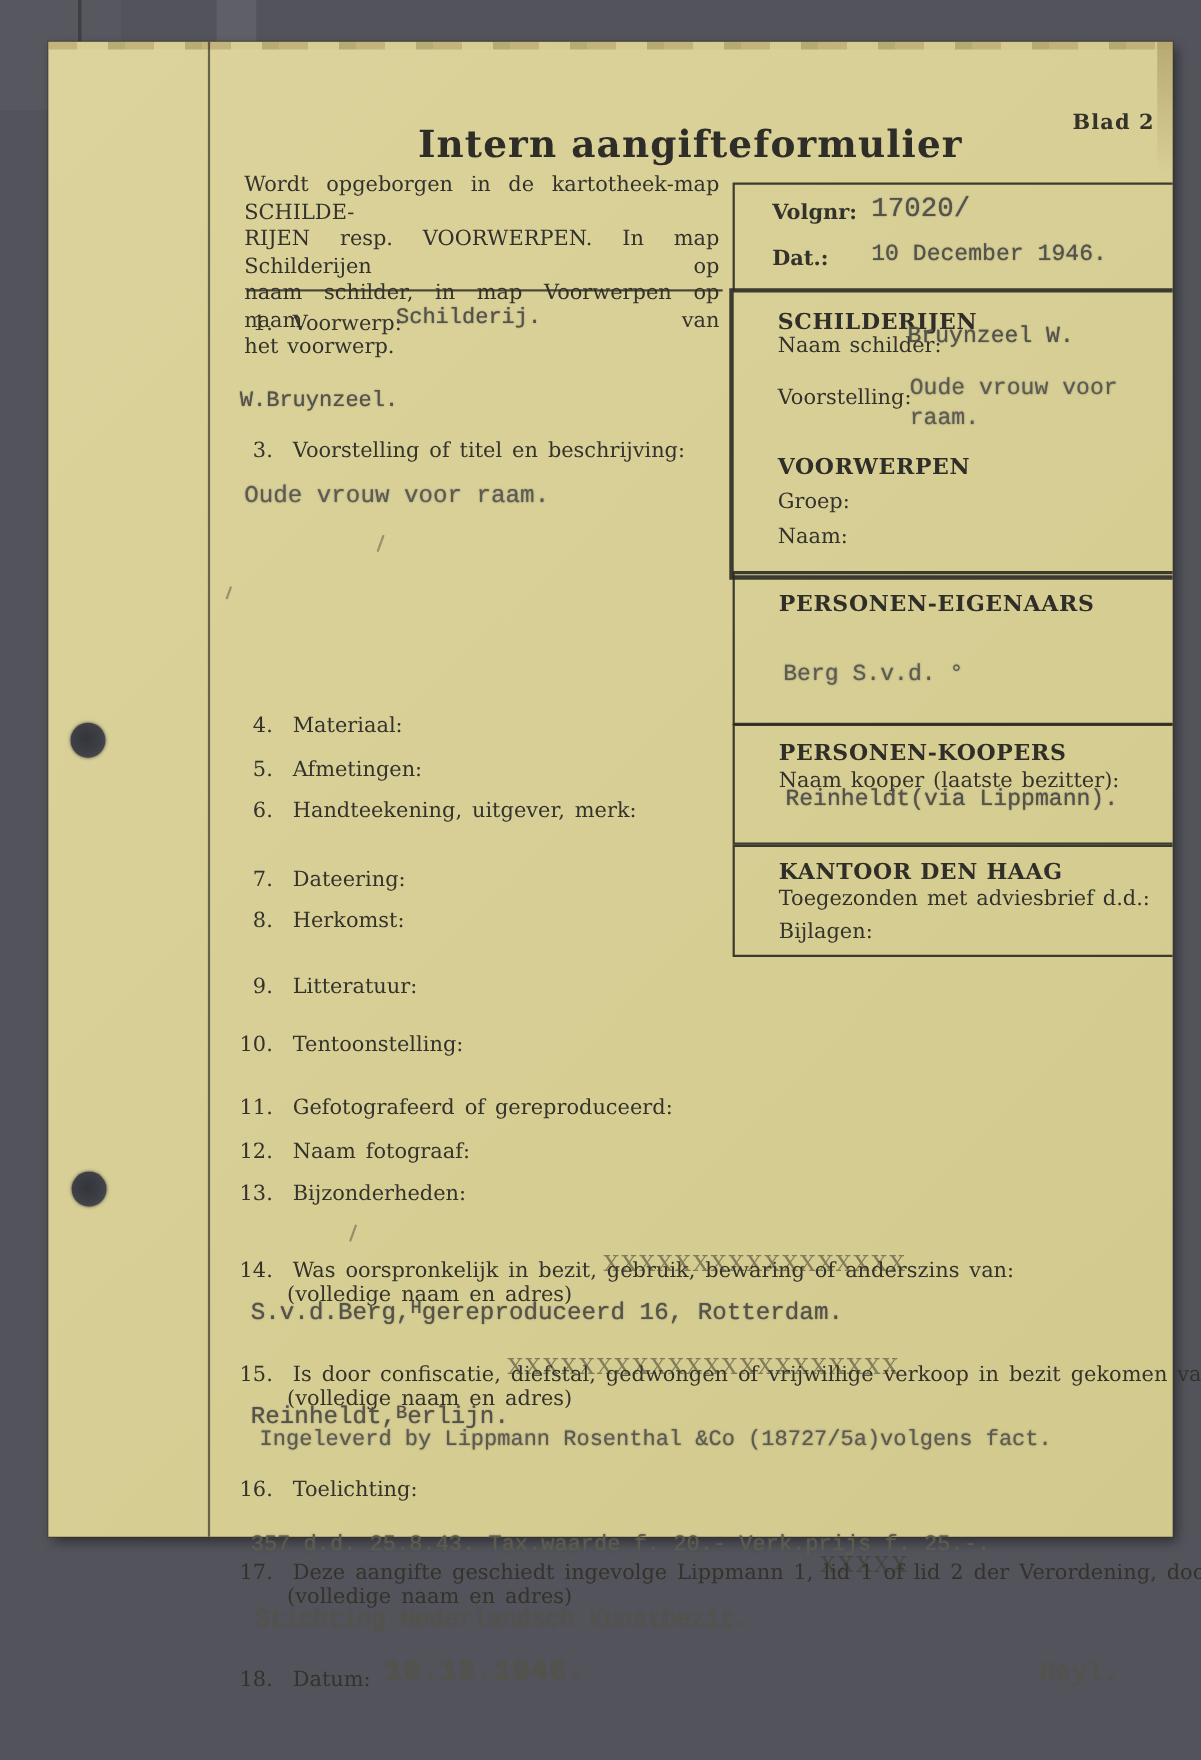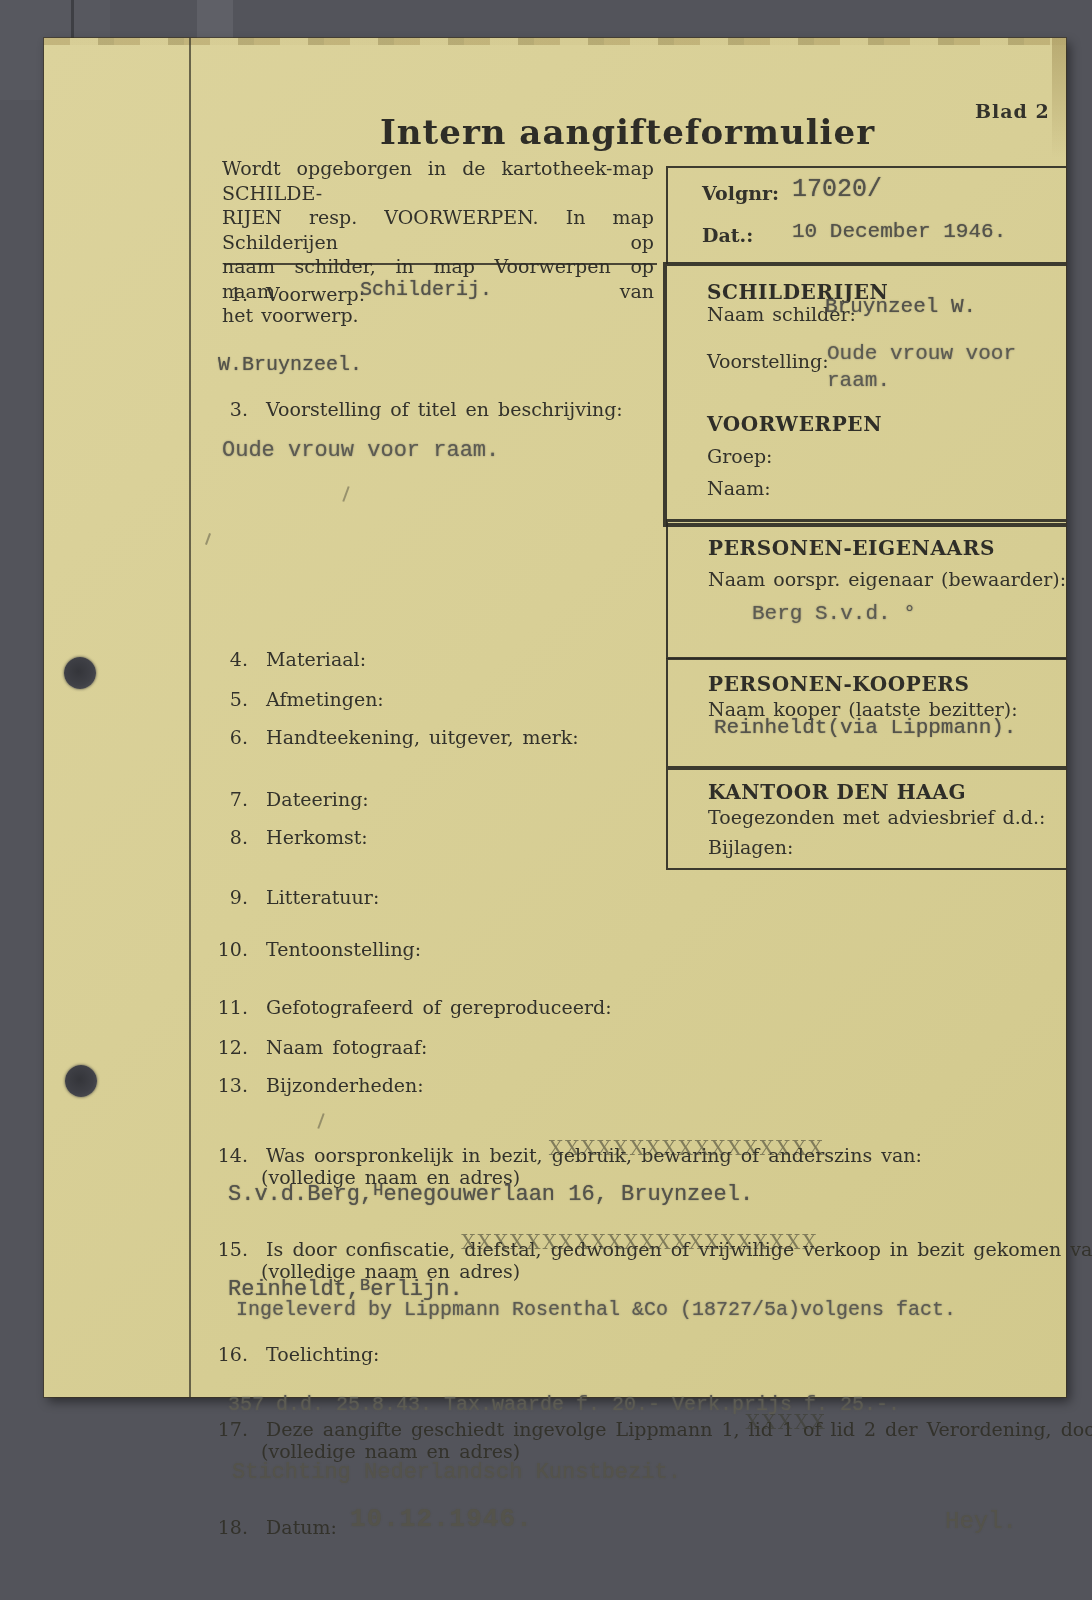--- a/index.html
+++ b/index.html
@@ -148,21 +148,21 @@
     <div class="item" style="top:1036px;">
       <span class="num">13.</span>
       <span class="lbl">Bijzonderheden:</span>
     </div>
 
     <div class="item" style="top:1106px;">
       <span class="num">14.</span>
       <span class="lbl"><span>Was oorspronkelijk in bezit, </span><span class="struck"><span>gebruik, bewaring of anderszins</span><span class="xxx">XXXXXXXXXXXXXXXXX</span></span><span> van:</span></span>
     </div>
     <div class="sub" style="top:1128px;">(volledige naam en adres)</div>
-    <div class="typed" style="left:184px;top:1143px;"><span>S.v.d.Berg,</span><span class="tsup">H</span><span>enegouwerlaan 16, Bruynzeel.</span></div>
+    <div class="typed" style="left:184px;top:1143px;"><span>S.v.d.Berg,</span><span class="tsup">H</span><span>gereproduceerd 16, Rotterdam.</span></div>
 
     <div class="item" style="top:1200px;">
       <span class="num">15.</span>
       <span class="lbl"><span>Is door confiscatie, </span><span class="struck"><span>diefstal, gedwongen of vrijwillige verkoop</span><span class="xxx">XXXXXXXXXXXXXXXXXXXXXX</span></span><span> in bezit gekomen van:</span></span>
     </div>
     <div class="sub" style="top:1222px;">(volledige naam en adres)</div>
     <div class="typed" style="left:184px;top:1238px;"><span>Reinheldt,</span><span class="tsup">B</span><span>erlijn.</span></div>
 
     <div class="item" style="top:1305px;">
       <span class="num">16.</span>
@@ -199,22 +199,21 @@
       <span class="blbl" style="left:40px;top:84px;">Voorstelling:</span>
       <span class="typed t21 faded" style="left:160px;top:76px;">Oude vrouw voor</span>
       <span class="typed t21 faded" style="left:160px;top:103px;">raam.</span>
       <span class="bhead" style="left:40px;top:146px;">VOORWERPEN</span>
       <span class="blbl" style="left:40px;top:179px;">Groep:</span>
       <span class="blbl" style="left:40px;top:211px;">Naam:</span>
     </div>
 
     <div class="box box3">
       <span class="bhead" style="left:40px;top:14px;">PERSONEN-EIGENAARS</span>
-      <span class="blbl" style="left:40px;top:46px;">Naam oorspr. eigenaar (bewaarder):</span>
-      <span class="typed t21 faded" style="left:44px;top:80px;margin-left:40px;">Berg S.v.d. °</span>
+      <span class="typed t21 faded" style="left:44px;top:80px;">Berg S.v.d. °</span>
     </div>
 
     <div class="box box4">
       <span class="bhead" style="left:40px;top:12px;">PERSONEN-KOOPERS</span>
       <span class="blbl" style="left:40px;top:38px;">Naam kooper (laatste bezitter):</span>
       <span class="typed t21" style="left:46px;top:56px;">Reinheldt(via Lippmann).</span>
     </div>
 
     <div class="box box5">
       <span class="bhead" style="left:40px;top:10px;">KANTOOR DEN HAAG</span>

